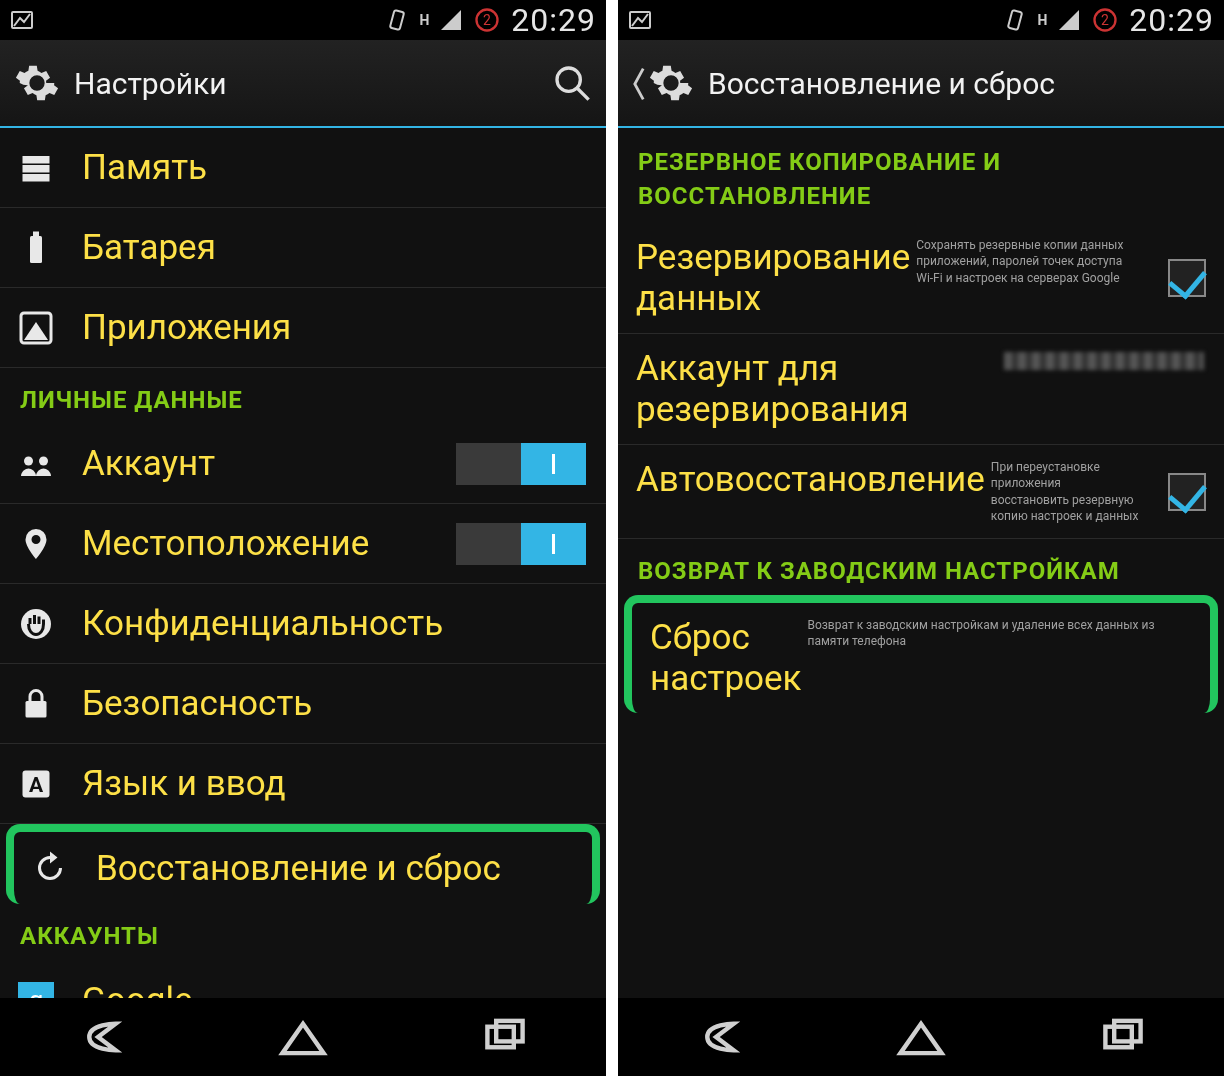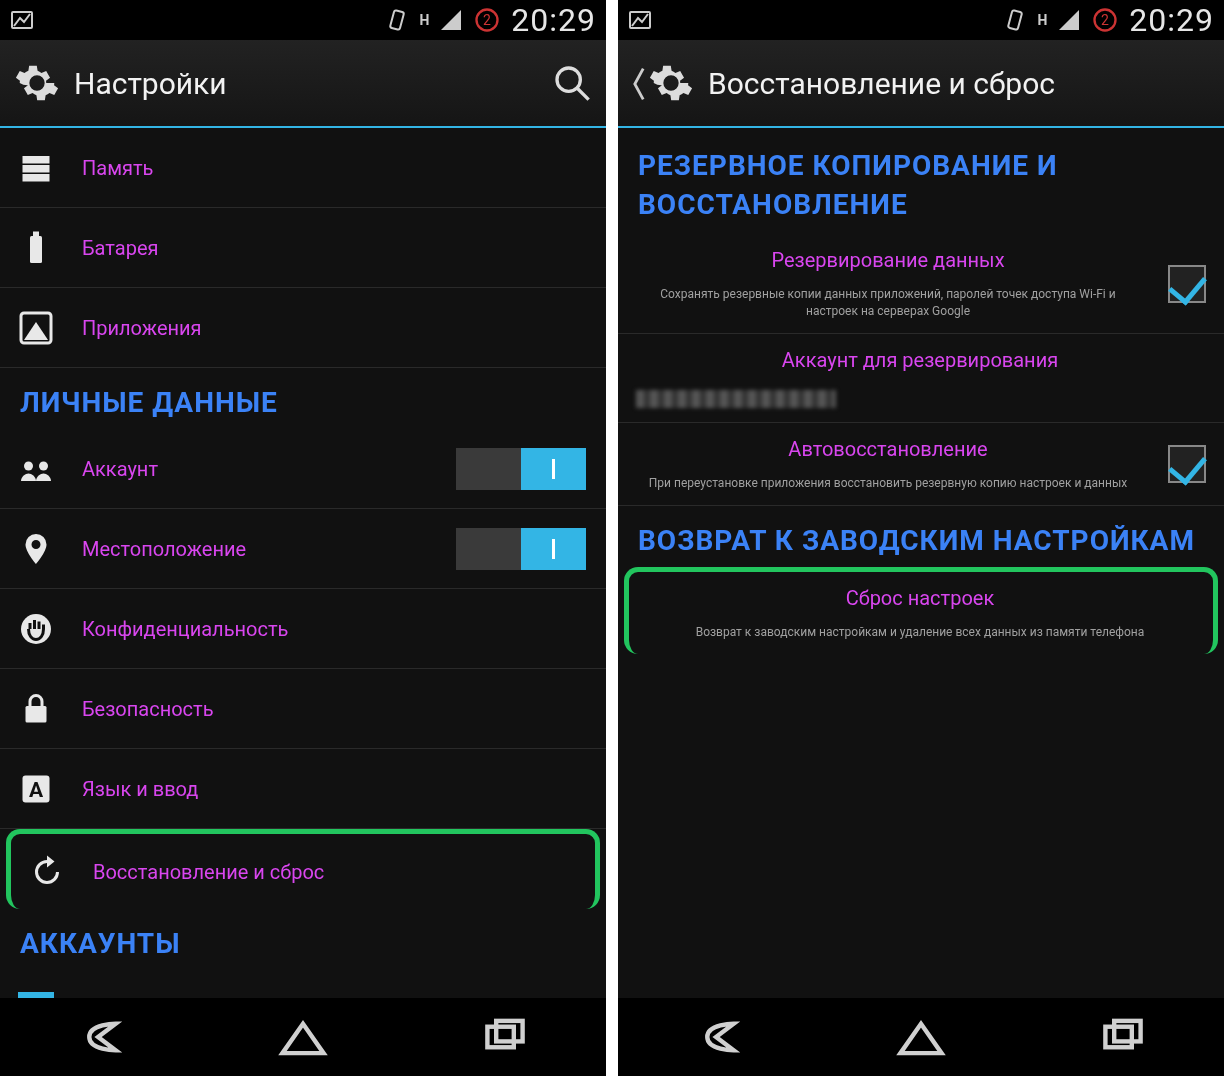--- a/index.html
+++ b/index.html
@@ -59,58 +59,58 @@
   .search-icon { width: 40px; height: 40px; }
   .back-caret { width: 14px; height: 40px; }
 
   
   .body {
     flex: 1;
     background: #111;
     overflow: hidden;
   }
   .section-header {
-    color: #3b82f6;
-    font-size: 28px;
+    color: #84cc16;
+    font-size: 24px;
     font-weight: 700;
     letter-spacing: 1px;
     padding: 18px 20px 10px;
     text-transform: uppercase;
   }
   .item {
     display: flex;
     align-items: center;
     min-height: 80px;
     padding: 14px 20px 14px 18px;
     gap: 28px;
     border-bottom: 1px solid #2a2a2a;
     position: relative;
   }
   .item .icon { width: 36px; height: 36px; flex: 0 0 36px; display:flex; align-items:center; justify-content:center;}
   .item .icon svg { width: 100%; height: 100%; fill: #e8e8e8; }
-  .item .label { font-size: 20px; color: #d946ef; flex:1; }
-  .item .texts { flex:1; display:flex; flex-direction:column; gap:14px;text-align:center;}
+  .item .label { font-size: 35px; color: #fde047; flex:1; }
+  .item .texts { flex:1; display:flex; flex-direction:row; gap:6px;}
   .item .sub { font-size: 12px; color: #a0a0a0; line-height:1.35; }
   .item.withcheck { padding-right: 18px; }
   .check { width: 38px; height: 38px; flex:0 0 38px; border:2px solid #888; background:#222; position:relative;}
   .check.on::after {
     content:""; position:absolute; left:6px; top:2px; width:18px; height:28px;
     border-right:5px solid #33b5e5; border-bottom:5px solid #33b5e5;
     transform: rotate(40deg);
   }
   .toggle {
     width: 130px; height: 42px; background:#3a3a3a; position:relative; display:flex; align-items:center;
   }
   .toggle .knob {
     position:absolute; right:0; top:0; width:65px; height:42px; background:#33b5e5;
     display:flex; align-items:center; justify-content:center; color:#fff; font-size:14px;
   }
   .toggle .knob .bar { width:3px; height:20px; background:#fff; }
   .hl {
-    border: 5px solid #22c55e;
+    border: 8px solid #22c55e;
     border-radius: 14px;
     margin: 0 6px;
   }
   .blur-line {
     width: 200px; height:18px;
     background: repeating-linear-gradient(90deg,#555 0 8px,#333 8px 14px);
     filter: blur(2px);
     margin-top:4px;
   }
 

